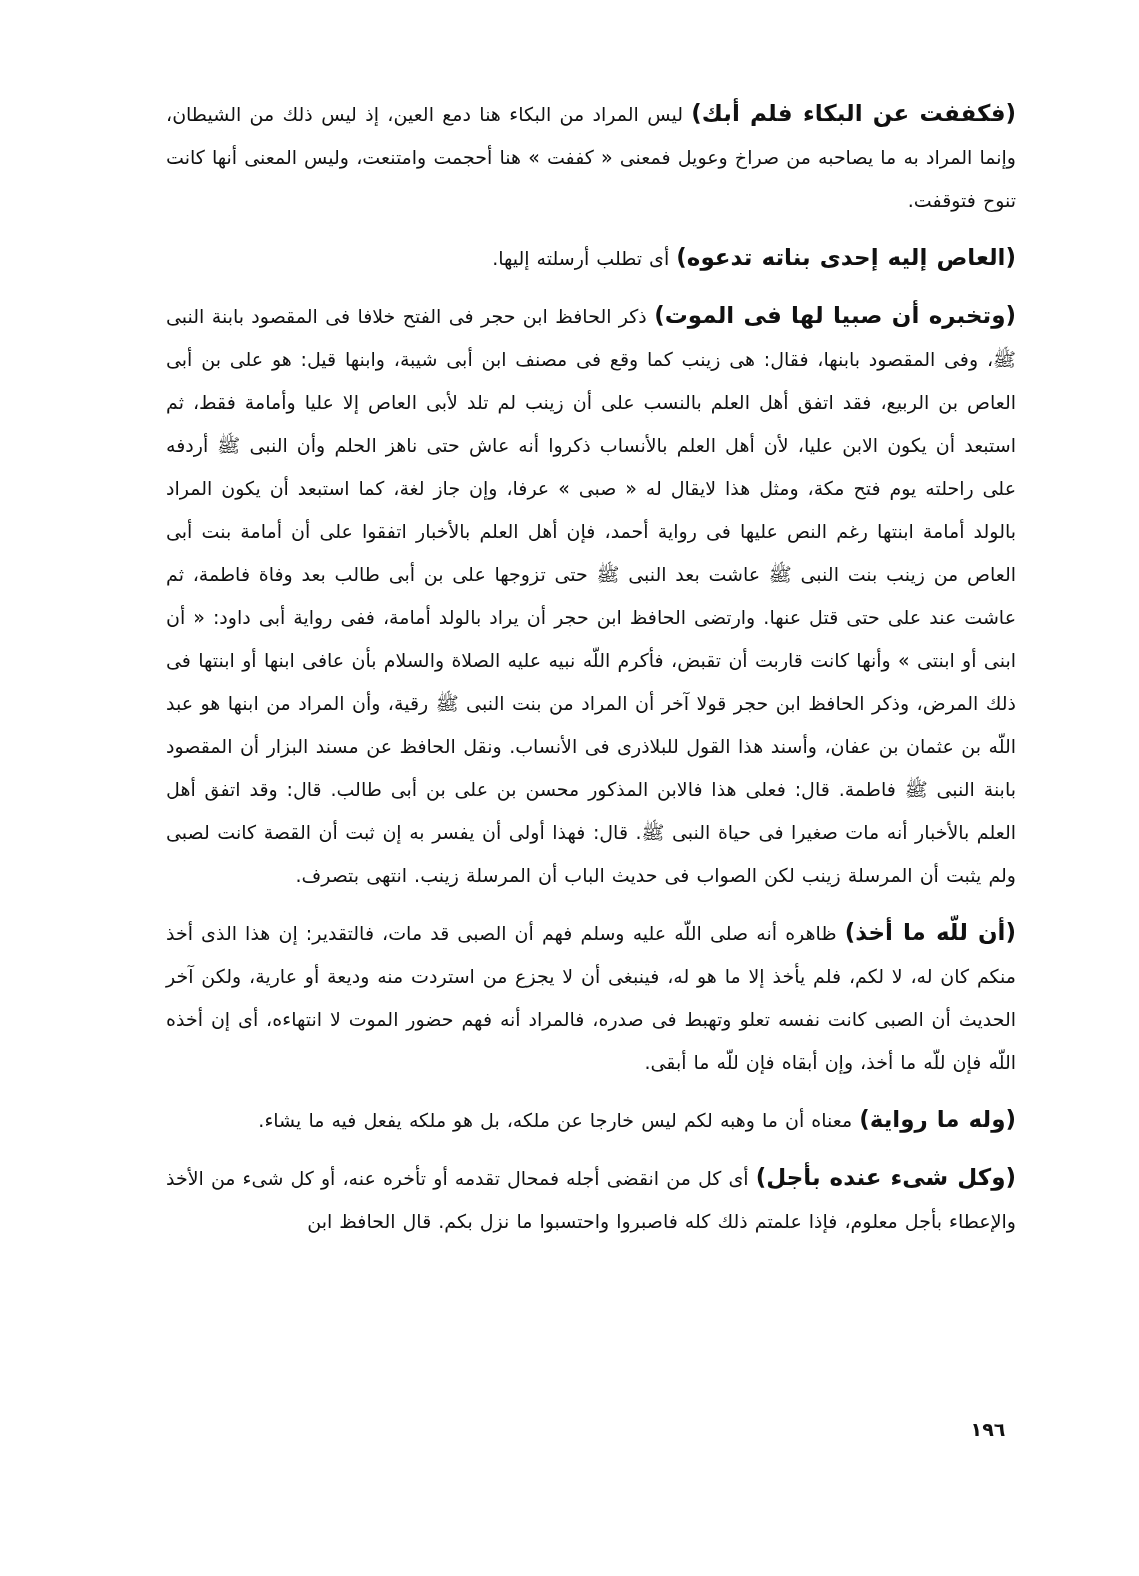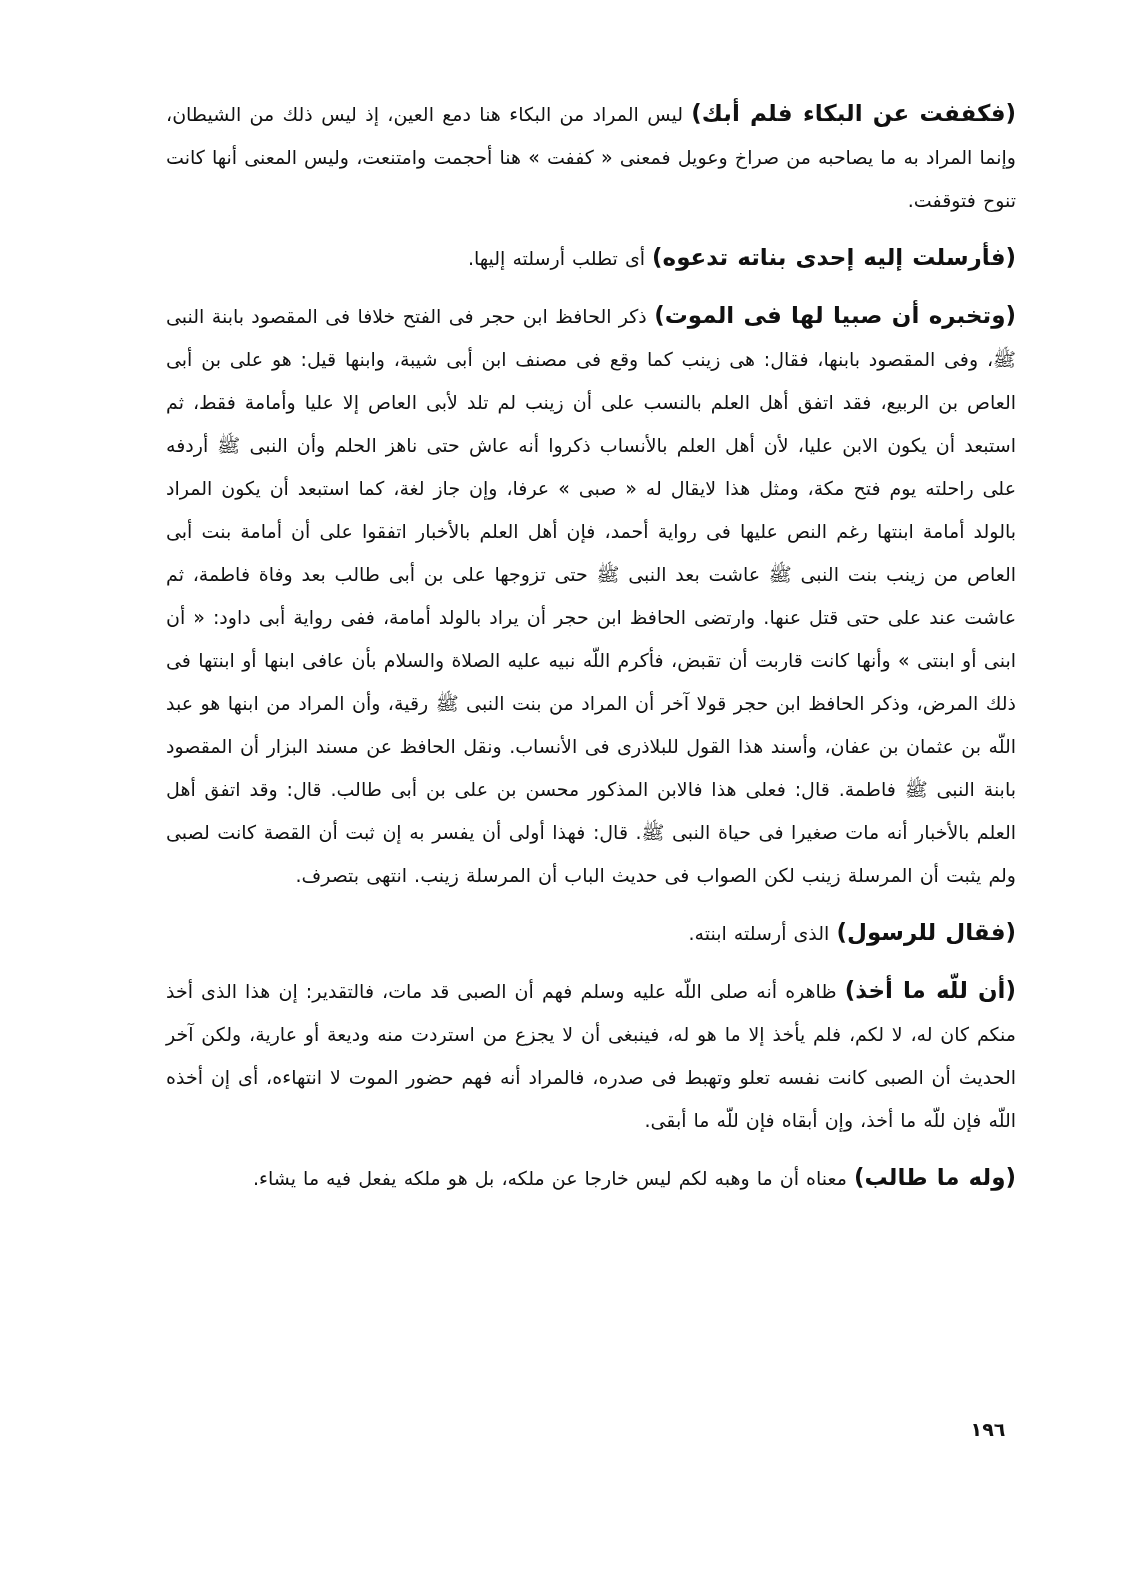--- a/index.html
+++ b/index.html
@@ -46,20 +46,20 @@
       font-weight: bold;
       letter-spacing: 3px;
       color: #111111;
     }
   </style>
 </head>
 <body>
 
 <div class="page">
   <p class="para"><span class="head">(فكففت عن البكاء فلم أبك)</span><span> ليس المراد من البكاء هنا دمع العين، إذ ليس ذلك من الشيطان، وإنما المراد به ما يصاحبه من صراخ وعويل فمعنى « كففت » هنا أحجمت وامتنعت، وليس المعنى أنها كانت تنوح فتوقفت.</span></p>
-  <p class="para"><span class="head">(فأرسلت إليه إحدى بناته تدعوه)</span><span> أى تطلب أرسلته إليها.</span></p>
+  <p class="para"><span class="head">(العاص إليه إحدى بناته تدعوه)</span><span> أى تطلب أرسلته إليها.</span></p>
   <p class="para"><span class="head">(وتخبره أن صبيا لها فى الموت)</span><span> ذكر الحافظ ابن حجر فى الفتح خلافا فى المقصود بابنة النبى ﷺ، وفى المقصود بابنها، فقال: هى زينب كما وقع فى مصنف ابن أبى شيبة، وابنها قيل: هو على بن أبى العاص بن الربيع، فقد اتفق أهل العلم بالنسب على أن زينب لم تلد لأبى العاص إلا عليا وأمامة فقط، ثم استبعد أن يكون الابن عليا، لأن أهل العلم بالأنساب ذكروا أنه عاش حتى ناهز الحلم وأن النبى ﷺ أردفه على راحلته يوم فتح مكة، ومثل هذا لايقال له « صبى » عرفا، وإن جاز لغة، كما استبعد أن يكون المراد بالولد أمامة ابنتها رغم النص عليها فى رواية أحمد، فإن أهل العلم بالأخبار اتفقوا على أن أمامة بنت أبى العاص من زينب بنت النبى ﷺ عاشت بعد النبى ﷺ حتى تزوجها على بن أبى طالب بعد وفاة فاطمة، ثم عاشت عند على حتى قتل عنها. وارتضى الحافظ ابن حجر أن يراد بالولد أمامة، ففى رواية أبى داود: « أن ابنى أو ابنتى » وأنها كانت قاربت أن تقبض، فأكرم اللّه نبيه عليه الصلاة والسلام بأن عافى ابنها أو ابنتها فى ذلك المرض، وذكر الحافظ ابن حجر قولا آخر أن المراد من بنت النبى ﷺ رقية، وأن المراد من ابنها هو عبد اللّه بن عثمان بن عفان، وأسند هذا القول للبلاذرى فى الأنساب. ونقل الحافظ عن مسند البزار أن المقصود بابنة النبى ﷺ فاطمة. قال: فعلى هذا فالابن المذكور محسن بن على بن أبى طالب. قال: وقد اتفق أهل العلم بالأخبار أنه مات صغيرا فى حياة النبى ﷺ. قال: فهذا أولى أن يفسر به إن ثبت أن القصة كانت لصبى ولم يثبت أن المرسلة زينب لكن الصواب فى حديث الباب أن المرسلة زينب. انتهى بتصرف.</span></p>
-  <p class="para"><span class="head">(فقال للرسول)</span><span> الذى أرسلته ابنته.</span></p>
   <p class="para"><span class="head">(أن للّه ما أخذ)</span><span> ظاهره أنه صلى اللّه عليه وسلم فهم أن الصبى قد مات، فالتقدير: إن هذا الذى أخذ منكم كان له، لا لكم، فلم يأخذ إلا ما هو له، فينبغى أن لا يجزع من استردت منه وديعة أو عارية، ولكن آخر الحديث أن الصبى كانت نفسه تعلو وتهبط فى صدره، فالمراد أنه فهم حضور الموت لا انتهاءه، أى إن أخذه اللّه فإن للّه ما أخذ، وإن أبقاه فإن للّه ما أبقى.</span></p>
-  <p class="para"><span class="head">(وله ما طالب)</span><span> معناه أن ما وهبه لكم ليس خارجا عن ملكه، بل هو ملكه يفعل فيه ما يشاء.</span></p>
+  <p class="para"><span class="head">(وله ما رواية)</span><span> معناه أن ما وهبه لكم ليس خارجا عن ملكه، بل هو ملكه يفعل فيه ما يشاء.</span></p>
+  <p class="para"><span class="head">(وكل شىء عنده بأجل)</span><span> أى كل من انقضى أجله فمحال تقدمه أو تأخره عنه، أو كل شىء من الأخذ والإعطاء بأجل معلوم، فإذا علمتم ذلك كله فاصبروا واحتسبوا ما نزل بكم. قال الحافظ ابن</span></p>
 </div>
 
 <div class="page-number">١٩٦</div>
 
 </body></html>

